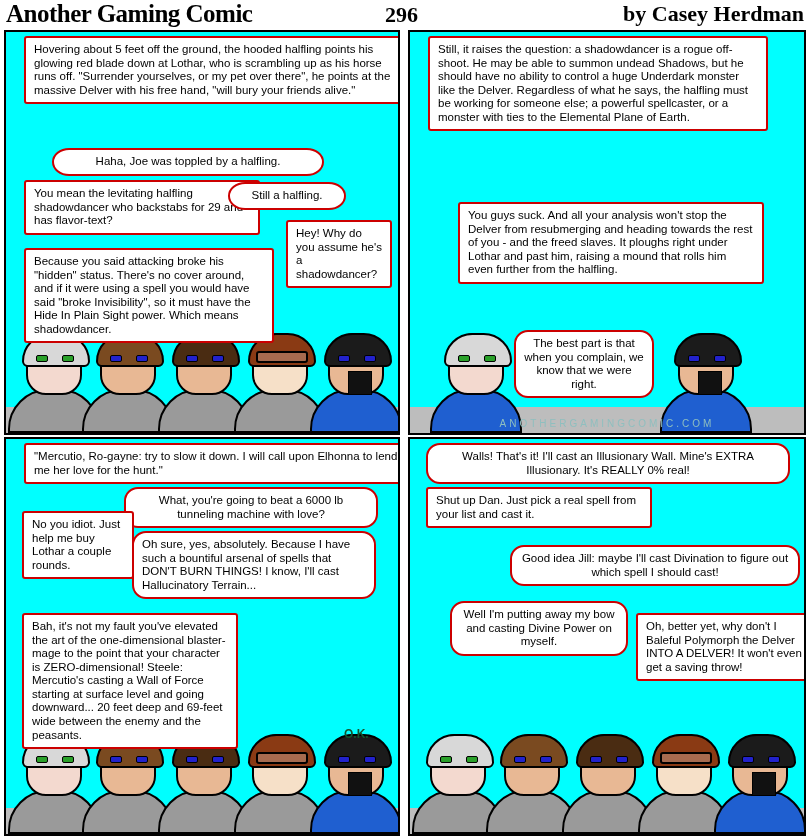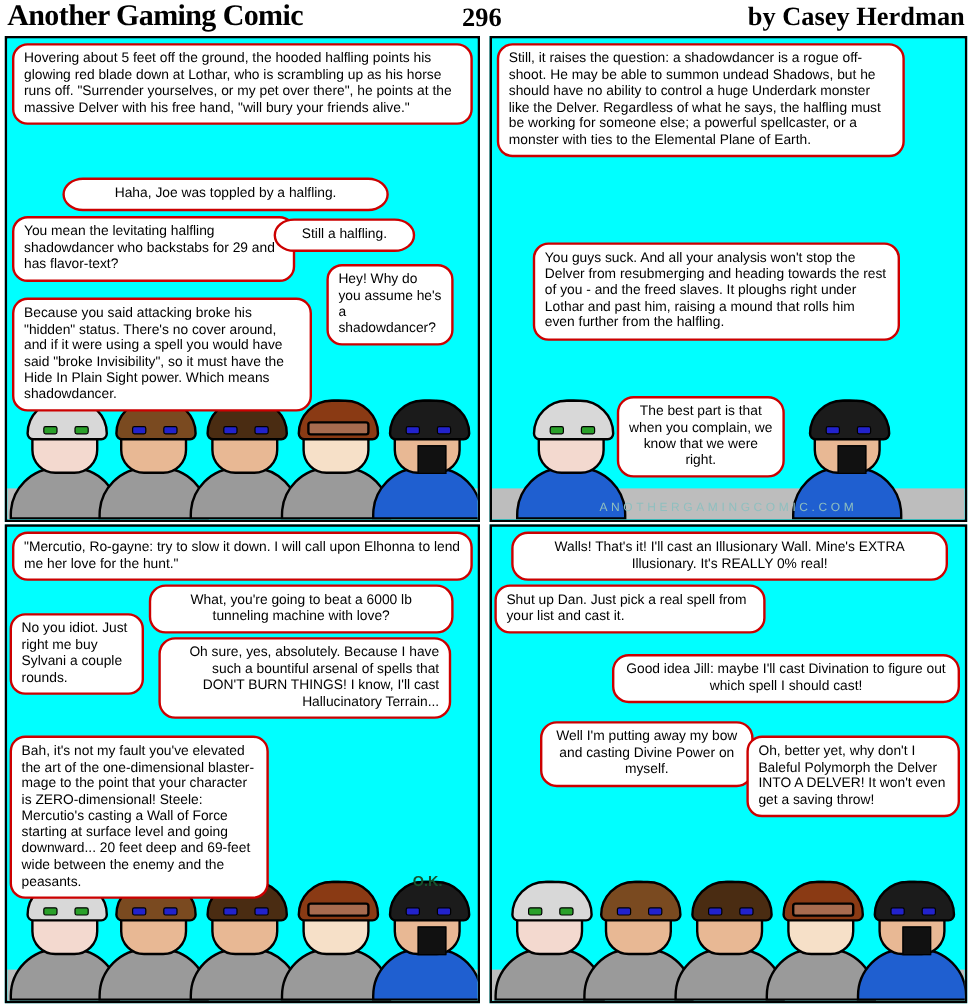--- a/index.html
+++ b/index.html
@@ -67,21 +67,21 @@
   .shirt-gray{background:#9a9a9a;}
   .shirt-blue{background:#1f5fd0;}
   .ground{position:absolute;left:0;right:0;bottom:0;height:26px;background:#bdbdbd;}
 
   
   .bub{
     position:absolute;background:#fff;border:2px solid #cc0000;
     padding:5px 8px;box-sizing:border-box;
     font-size:11.5px;line-height:1.18;color:#000;
   }
-  .bub.sq{border-radius:13px;}
+  .bub.sq{border-radius:3px;margin-left:14px;}
   .bub.oval{border-radius:22px/18px;text-align:center;}
   .bub.round{border-radius:14px;}
 
   .wm{
     position:absolute;left:0;right:0;bottom:4px;text-align:center;
     font-size:10px;letter-spacing:3px;color:#8fbfbf;font-family:"Liberation Sans",sans-serif;
   }
   .ok{
     position:absolute;font-size:12px;font-weight:bold;color:#14532d;
   }
@@ -225,22 +225,22 @@
           <div class="hair hair-blk"></div>
           <div class="eye eyeL"></div>
           <div class="eye eyeR"></div>
           <div class="beard"></div>
         </div>
       </div>
     </div>
 
     <div class="bub sq" style="left:4px;top:4px;width:384px;">"Mercutio, Ro-gayne: try to slow it down. I will call upon Elhonna to lend me her love for the hunt."</div>
     <div class="bub round" style="left:118px;top:48px;width:254px;text-align:center;">What, you're going to beat a 6000 lb tunneling machine with love?</div>
-    <div class="bub sq" style="left:2px;top:72px;width:112px;">No you idiot. Just right me buy Sylvani a couple rounds.</div>
-    <div class="bub round" style="left:126px;top:92px;width:244px;text-align:right;">Oh sure, yes, absolutely. Because I have such a bountiful arsenal of spells that DON'T BURN THINGS! I know, I'll cast Hallucinatory Terrain...</div>
+    <div class="bub sq" style="left:2px;top:72px;width:112px;">No you idiot. Just help me buy Lothar a couple rounds.</div>
+    <div class="bub round" style="left:126px;top:92px;width:244px;text-align:left;">Oh sure, yes, absolutely. Because I have such a bountiful arsenal of spells that DON'T BURN THINGS! I know, I'll cast Hallucinatory Terrain...</div>
     <div class="bub sq" style="left:2px;top:174px;width:216px;">Bah, it's not my fault you've elevated the art of the one-dimensional blaster-mage to the point that your character is ZERO-dimensional! Steele: Mercutio's casting a Wall of Force starting at surface level and going downward... 20 feet deep and 69-feet wide between the enemy and the peasants.</div>
     <div class="ok" style="left:338px;top:288px;">O.K.</div>
   </div>
 
   <div class="panel" id="panel4">
     <div class="sky"></div>
 
     <div class="chars">
       <div class="ground"></div>
       <div class="char" style="left:2px;">

